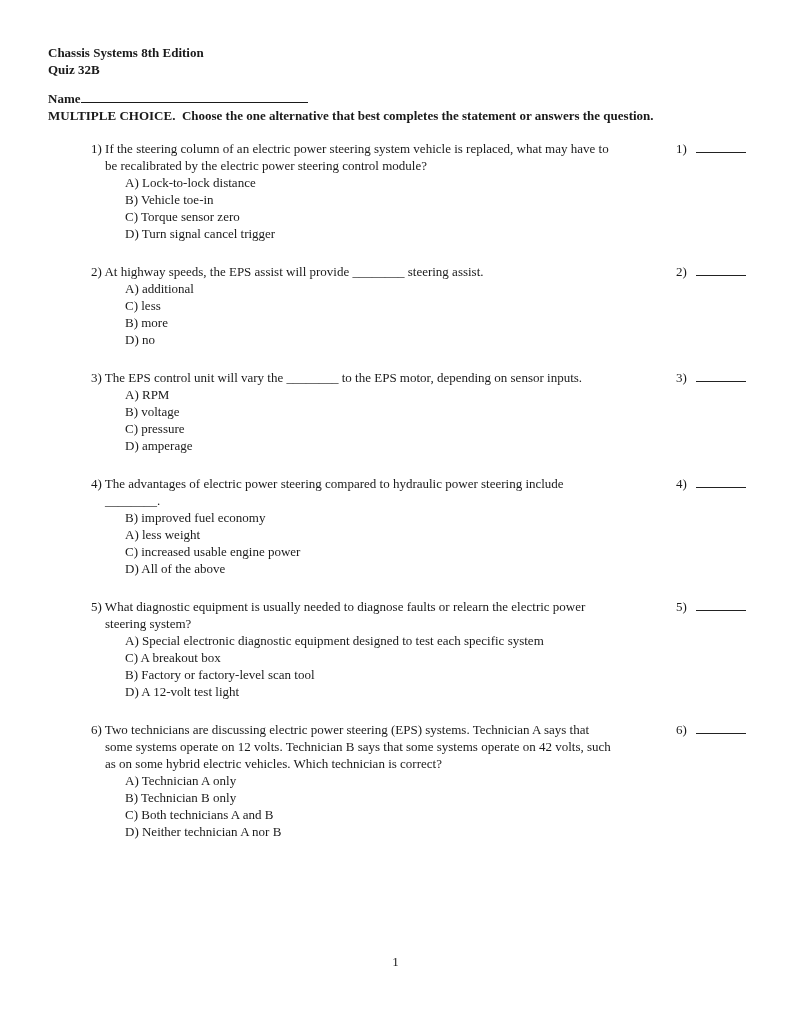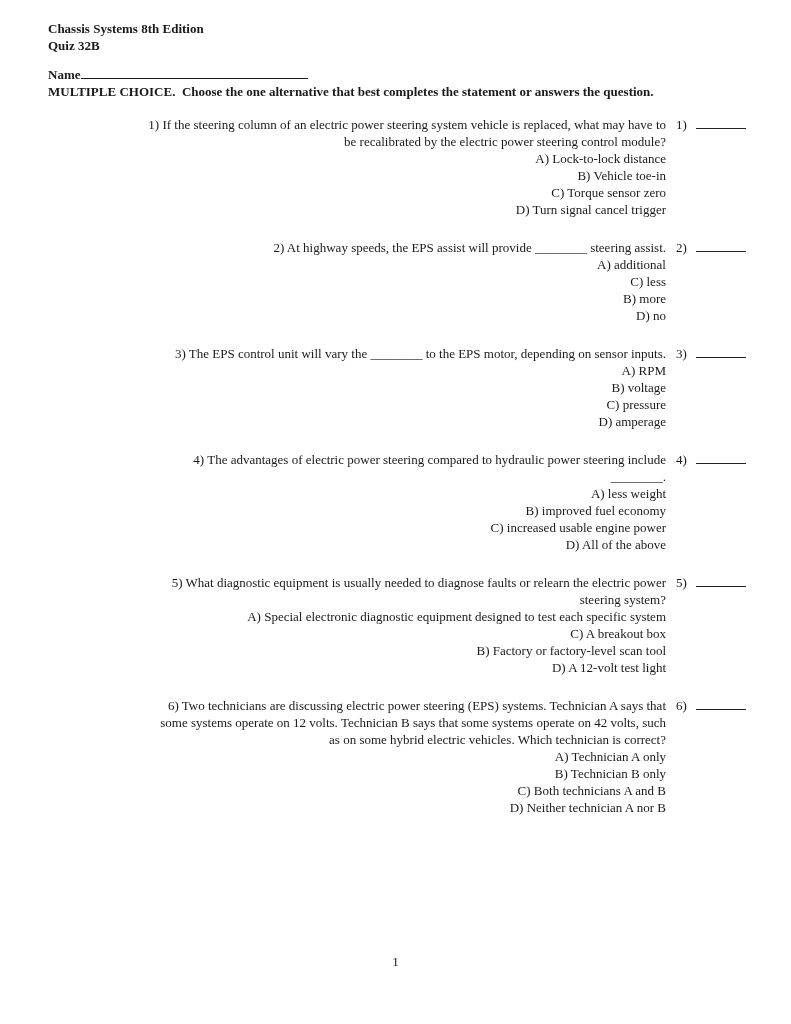--- a/index.html
+++ b/index.html
@@ -6,21 +6,21 @@
   html, body { background: #e8e8e8; }
   .page {
     position: relative;
     width: 791px;
     height: 1024px;
     background: #ffffff;
     font-family: "Liberation Serif", "DejaVu Serif", serif;
     font-size: 13px;
     line-height: 17px;
     color: #1a1a1a;
-    padding: 20px 45px 0 48px;
+    padding: 44px 45px 0 48px;
     overflow: hidden;
   }
   .doc-header { font-weight: bold; }
   .doc-header .line { display: block; }
   .name-row { margin-top: 12px; font-weight: bold; }
   .name-line {
     display: inline-block;
     width: 227px;
     height: 13px;
     border-bottom: 1.2px solid #1a1a1a;
@@ -29,21 +29,20 @@
   .instructions {
     font-weight: bold;
     white-space: pre-wrap;
   }
   .questions { margin-top: 16px; }
   .question {
     display: flex;
     justify-content: space-between;
     margin-left: 43px;
     margin-bottom: 21px;
-    text-align: right;
   }
   .q-main { width: 575px; }
   .q-head {
     padding-left: 14px;
     text-indent: -14px;
   }
   .q-text { white-space: pre-line; }
   .choices { padding-left: 34px; }
   .q-answer {
     width: 70px;
@@ -143,22 +142,22 @@
     </div>
 
     <div class="question">
       <div class="q-main">
         <div class="q-head">
           <span class="q-num">4)</span>
           <span class="q-text">The advantages of electric power steering compared to hydraulic power steering include
 ________.</span>
         </div>
         <div class="choices">
+          <div class="choice">B) improved fuel economy</div>
           <div class="choice">A) less weight</div>
-          <div class="choice">B) improved fuel economy</div>
           <div class="choice">C) increased usable engine power</div>
           <div class="choice">D) All of the above</div>
         </div>
       </div>
       <div class="q-answer">
         <span>4)</span>
         <span class="answer-blank"></span>
       </div>
     </div>
 

